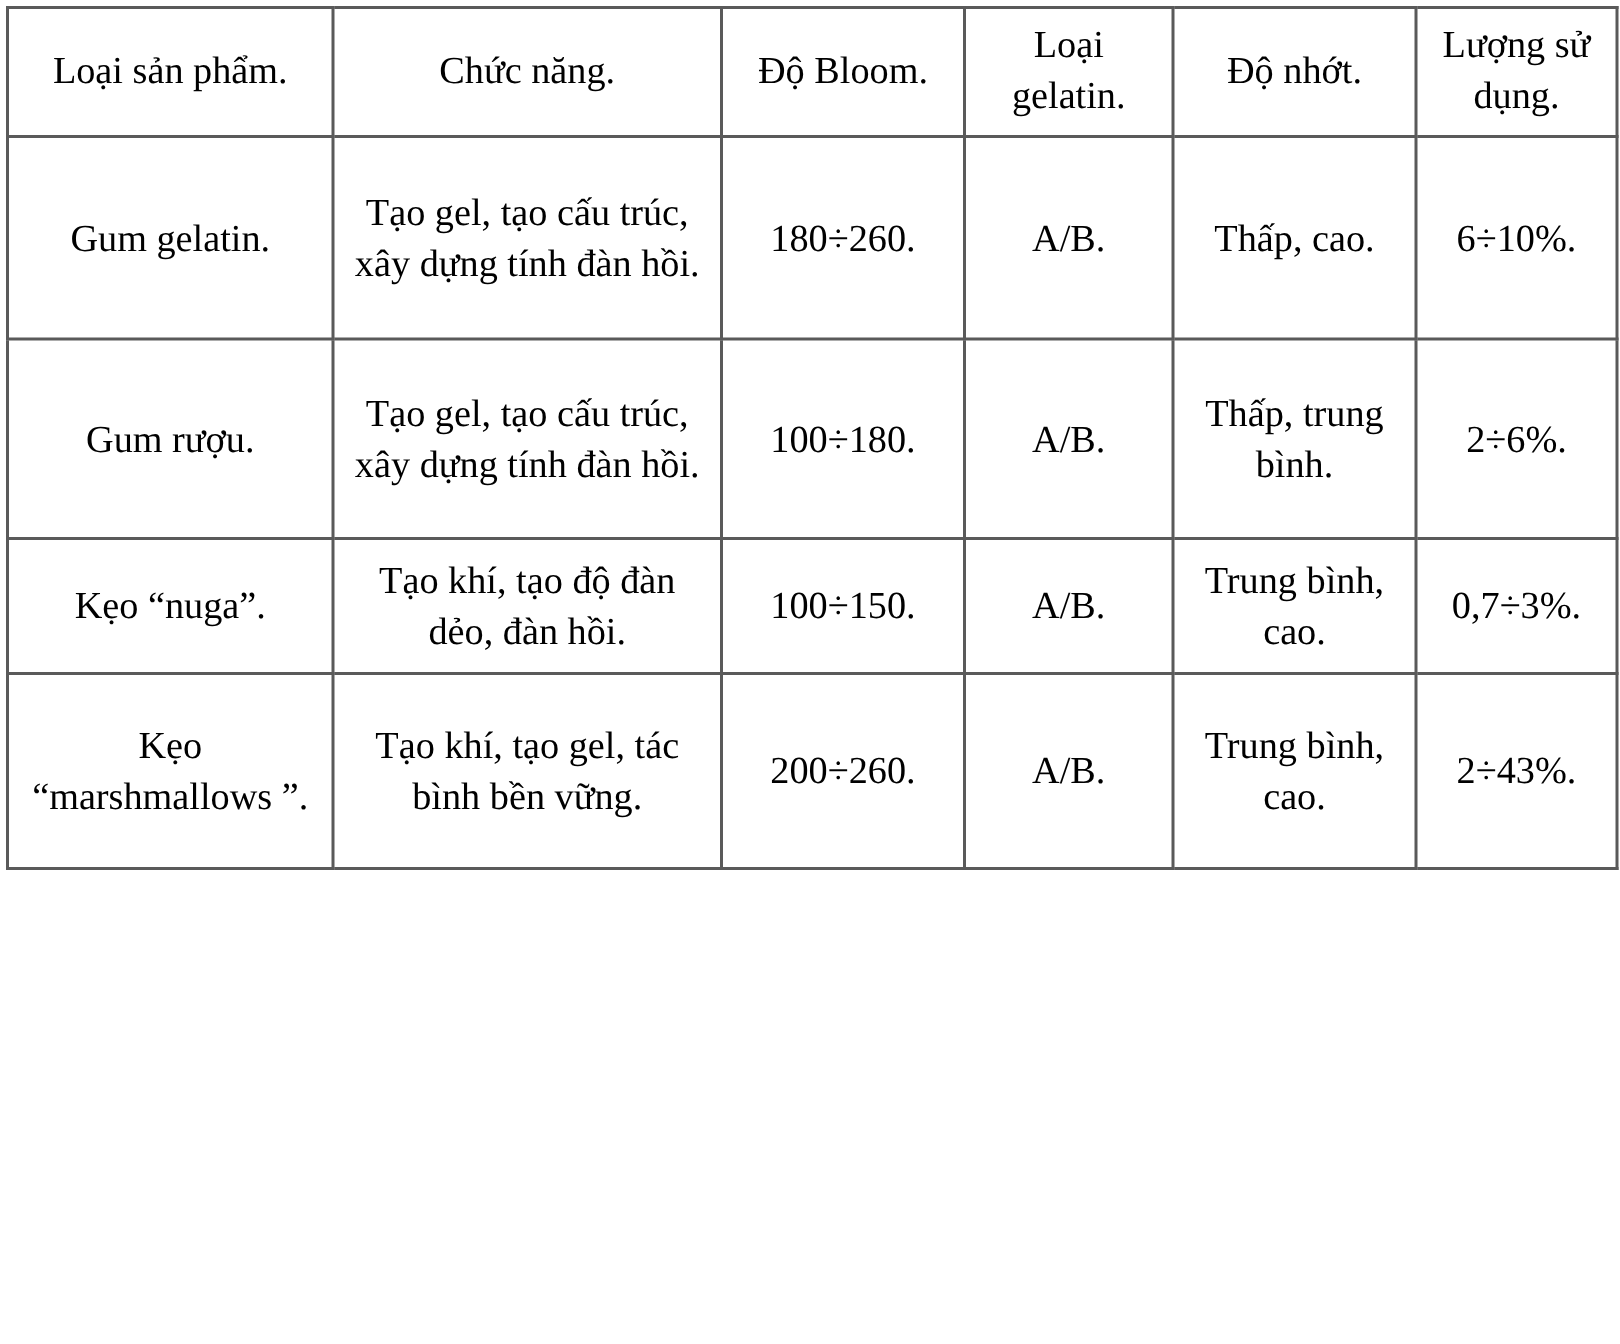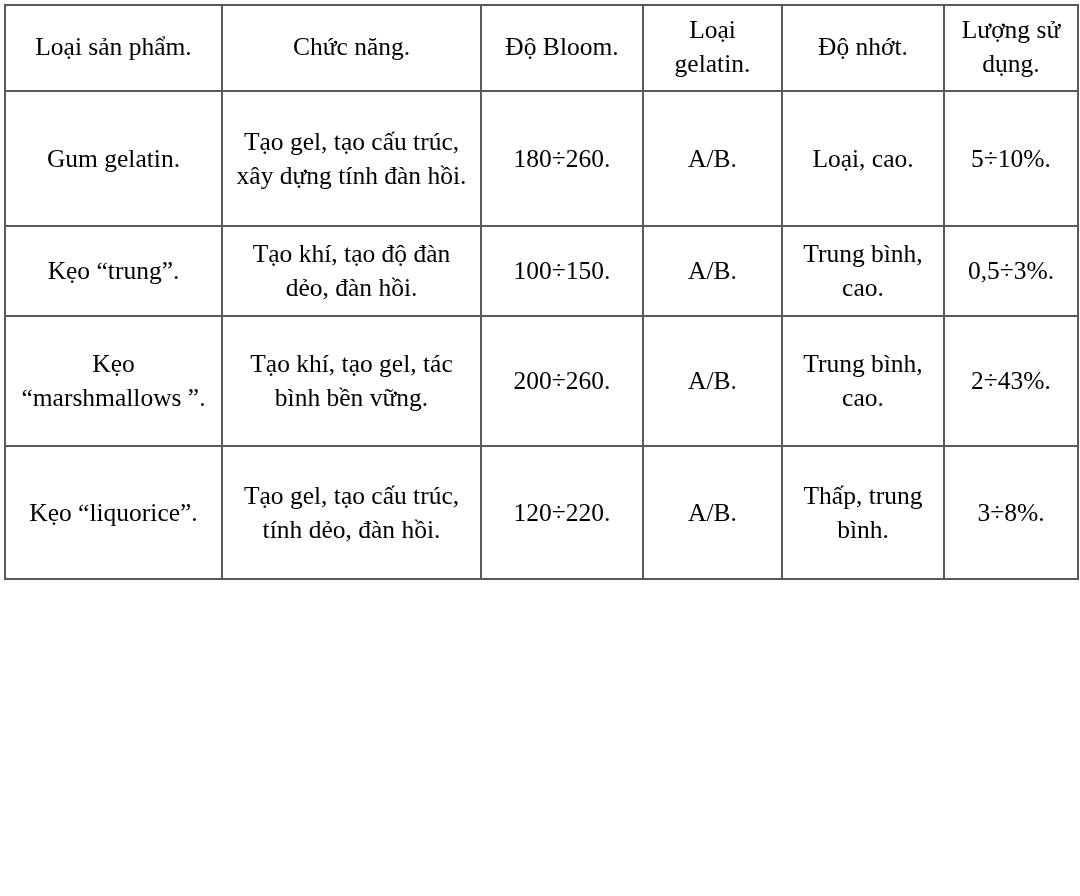--- a/index.html
+++ b/index.html
@@ -102,46 +102,66 @@
         <td>
             <span class="cell-text">Tạo gel, tạo cấu trúc, xây dựng tính đàn hồi.</span>
           </td>
         <td>
             <span class="cell-text">180÷260.</span>
           </td>
         <td>
             <span class="cell-text">A/B.</span>
           </td>
         <td>
-            <span class="cell-text">Loại, cao.</span>
+            <span class="cell-text">Thấp, cao.</span>
           </td>
         <td>
-            <span class="cell-text">5÷10%.</span>
+            <span class="cell-text">6÷10%.</span>
           </td>
       </tr>
 
+      <tr class="r2">
+        <td>
+            <span class="cell-text">Gum rượu.</span>
+          </td>
+        <td>
+            <span class="cell-text">Tạo gel, tạo cấu trúc, xây dựng tính đàn hồi.</span>
+          </td>
+        <td>
+            <span class="cell-text">100÷180.</span>
+          </td>
+        <td>
+            <span class="cell-text">A/B.</span>
+          </td>
+        <td>
+            <span class="cell-text">Thấp, trung bình.</span>
+          </td>
+        <td>
+            <span class="cell-text">2÷6%.</span>
+          </td>
+      </tr>
 
       <tr class="r3">
         <td>
-            <span class="cell-text">Kẹo “trung”.</span>
+            <span class="cell-text">Kẹo “nuga”.</span>
           </td>
         <td>
             <span class="cell-text">Tạo khí, tạo độ đàn dẻo, đàn hồi.</span>
           </td>
         <td>
             <span class="cell-text">100÷150.</span>
           </td>
         <td>
             <span class="cell-text">A/B.</span>
           </td>
         <td>
             <span class="cell-text">Trung bình, cao.</span>
           </td>
         <td>
-            <span class="cell-text">0,5÷3%.</span>
+            <span class="cell-text">0,7÷3%.</span>
           </td>
       </tr>
 
       <tr class="r4">
         <td>
             <span class="cell-text">Kẹo “marshmallows ”.</span>
           </td>
         <td>
             <span class="cell-text">Tạo khí, tạo gel, tác bình bền vững.</span>
           </td>
@@ -153,36 +173,16 @@
           </td>
         <td>
             <span class="cell-text">Trung bình, cao.</span>
           </td>
         <td>
             <span class="cell-text">2÷43%.</span>
           </td>
       </tr>
 
 
-      <tr class="r6">
-        <td>
-            <span class="cell-text">Kẹo “liquorice”.</span>
-          </td>
-        <td>
-            <span class="cell-text">Tạo gel, tạo cấu trúc, tính dẻo, đàn hồi.</span>
-          </td>
-        <td>
-            <span class="cell-text">120÷220.</span>
-          </td>
-        <td>
-            <span class="cell-text">A/B.</span>
-          </td>
-        <td>
-            <span class="cell-text">Thấp, trung bình.</span>
-          </td>
-        <td>
-            <span class="cell-text">3÷8%.</span>
-          </td>
-      </tr>
 
     </tbody>
   </table>
 </div>
 
 </body></html>

